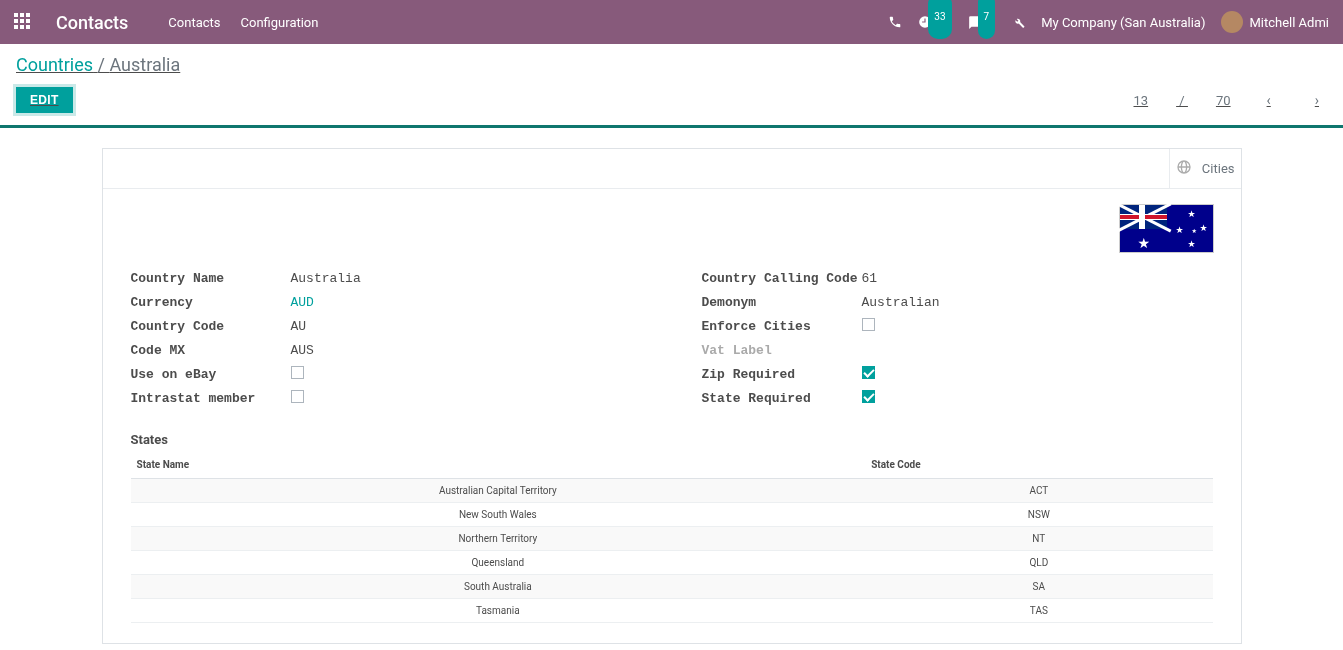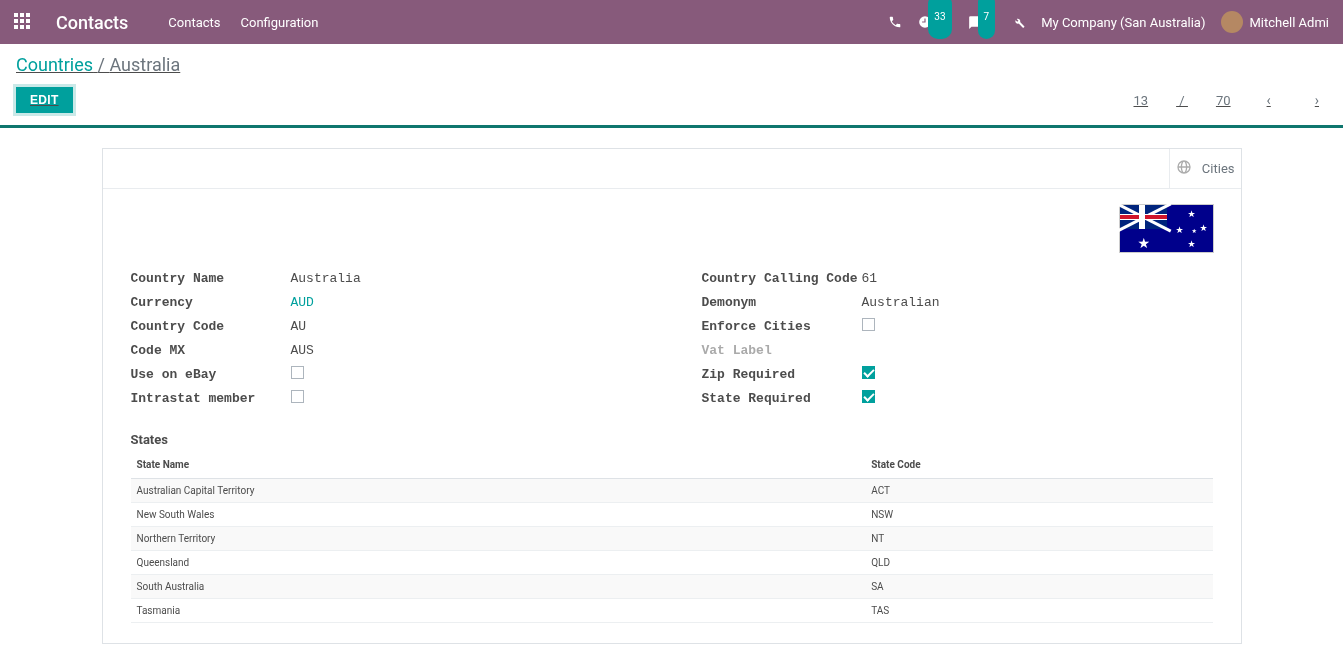--- a/index.html
+++ b/index.html
@@ -162,21 +162,21 @@
   .section-title {
     font-weight:700; color:#4c4c4c; padding: 18px 28px 4px 28px; font-size:13px;
   }
   table.states {
     width: calc(100% - 56px); margin: 0 28px 20px 28px; border-collapse:collapse; font-size:10px;
   }
   table.states th {
     text-align:left; font-weight:700; color:#4c4c4c; padding:8px 6px; border-bottom:1px solid #dee2e6;
   }
   table.states td {
-    padding:6px 6px; border-bottom:1px solid #eceff1; color:#4c4c4c;
+    padding:6px 6px; border-bottom:1px solid #eceff1; color:#4c4c4c;text-align:center;
   }
   table.states tbody tr:nth-child(odd) { background: #f9f9f9; }
   .globe-svg { width:16px; height:16px; }
   .phone-svg, .clock-svg, .chat-svg, .wrench-svg { width:14px; height:14px; }
 </style>
 </head>
 <body>
 
 <div class="navbar">
   <div class="apps-icon">

